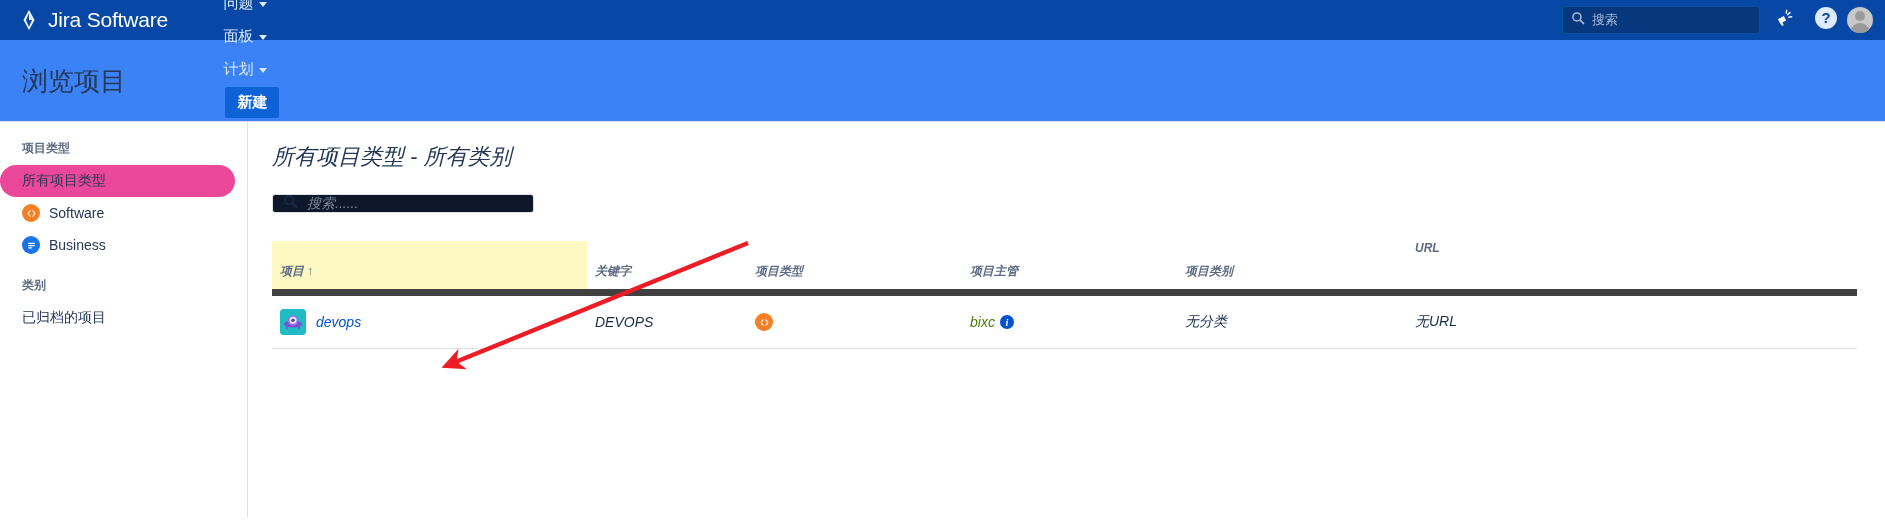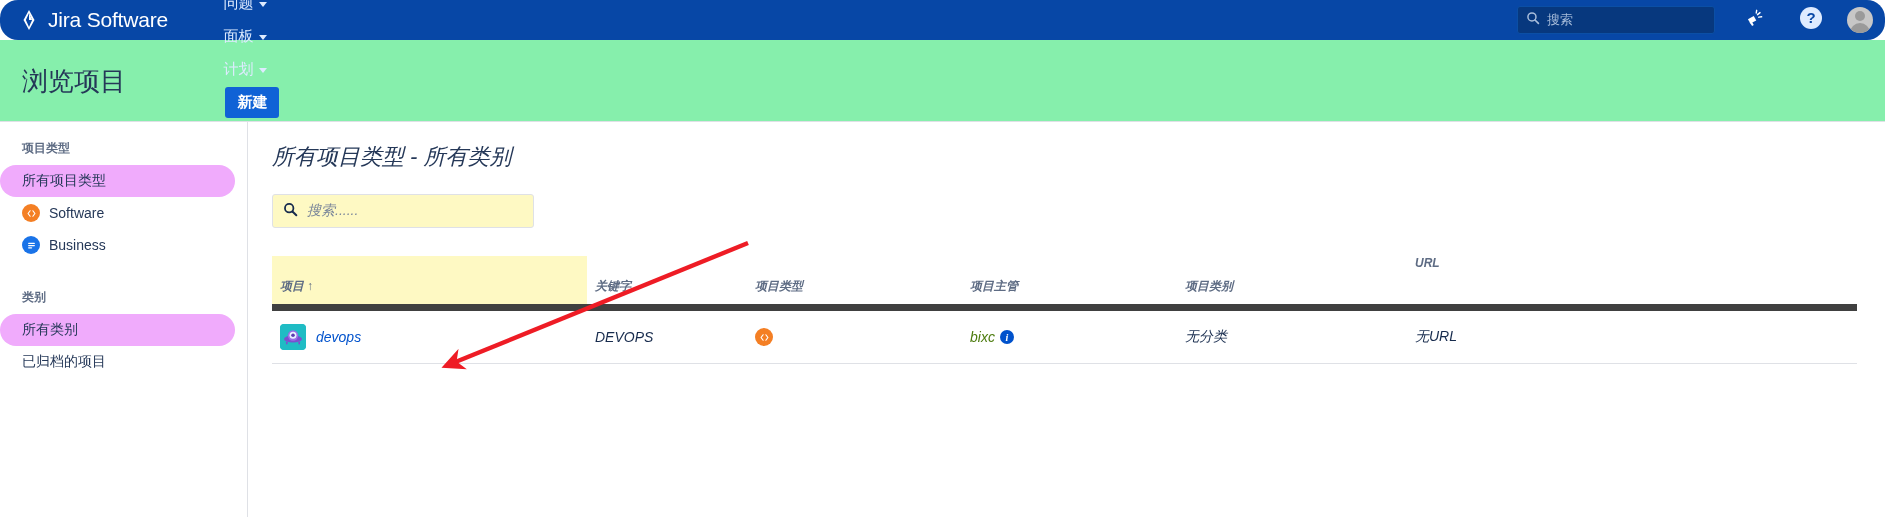--- a/index.html
+++ b/index.html
@@ -16,21 +16,20 @@
     position: relative;
   }
 
   
   .topnav {
     height: 40px;
     background: #0747a6;
     display: flex;
     align-items: center;
     position: relative;
-    border-radius: 18px;
   }
   .brand {
     display: flex;
     align-items: center;
     margin-left: 18px;
     gap: 8px;
   }
   .brand-logo {
     width: 22px;
     height: 22px;
@@ -79,21 +78,21 @@
     cursor: pointer;
     white-space: nowrap;
   }
   .topnav-right {
     position: absolute;
     right: 12px;
     top: 0;
     height: 40px;
     display: flex;
     align-items: center;
-    gap: 20px;
+    gap: 5px;
   }
   .search-box {
     width: 180px;
     height: 26px;
     background: #07387e;
     border: 1px solid #0b4fa5;
     border-radius: 3px;
     display: flex;
     align-items: center;
     padding: 0 8px;
@@ -136,21 +135,21 @@
     position: absolute;
     width: 20px; height: 12px;
     border-radius: 10px 10px 0 0;
     background: #9a9a9a;
     left: 3px; top: 16px;
   }
 
   
   .page-header {
     padding: 24px 0 22px 22px;
-    background: #86efac;
+    background: #3b82f6;
   }
   .page-title {
     font-size: 26px;
     color: #253858;
     font-weight: normal;
     margin: 0;
   }
 
   
   .body-wrap {
@@ -165,33 +164,33 @@
     padding-top: 18px;
     box-sizing: border-box;
     background: #ffffff;
   }
   .side-group-title {
     font-size: 12px;
     font-weight: bold;
     color: #5e6c84;
     padding: 0 0 8px 22px;
   }
-  .side-group + .side-group { margin-top: 28px; }
+  .side-group + .side-group { margin-top: 16px; }
   .side-item {
     font-size: 14px;
     color: #253858;
     padding: 7px 10px 7px 22px;
     margin-right: 12px;
     border-radius: 3px;
     cursor: pointer;
     display: flex;
     align-items: center;
     gap: 9px;
   }
-  .side-item.selected { background: #f0abfc; border-radius: 16px; }
+  .side-item.selected { background: #ec4899; border-radius: 16px; }
   .type-icon {
     width: 18px;
     height: 18px;
     border-radius: 50%;
     display: inline-flex;
     align-items: center;
     justify-content: center;
     flex: 0 0 auto;
   }
   .type-icon.software { background: #f47f24; }
@@ -205,25 +204,25 @@
     font-style: italic;
   }
   .main-title {
     font-size: 22px;
     color: #253858;
     font-weight: normal;
     margin: 0 0 22px 0;
   }
   .filter-search {
     width: 262px;
-    height: 34px;
+    height: 19px;
     box-sizing: border-box;
     border: 1px solid #dfe1e6;
     border-radius: 3px;
-    background: #fef9c3;
+    background: #0f172a;
     display: flex;
     align-items: center;
     gap: 9px;
     padding: 0 10px;
     cursor: text;
   }
   .filter-search .ph {
     color: #7a869a;
     font-size: 14px;
   }
@@ -416,23 +415,20 @@
             <rect x="3" y="7.2" width="10" height="1.8" rx="0.9" fill="#ffffff"></rect>
             <rect x="3" y="10.4" width="6" height="1.8" rx="0.9" fill="#ffffff"></rect>
           </svg>
         </span>
         <span>Business</span>
       </div>
     </div>
 
     <div class="side-group">
       <div class="side-group-title">类别</div>
-      <div class="side-item selected">
-        <span>所有类别</span>
-      </div>
       <div class="side-item">
         <span>已归档的项目</span>
       </div>
     </div>
 
   </div>
 
   <div class="main">
     <h2 class="main-title">所有项目类型 - 所有类别</h2>
 

